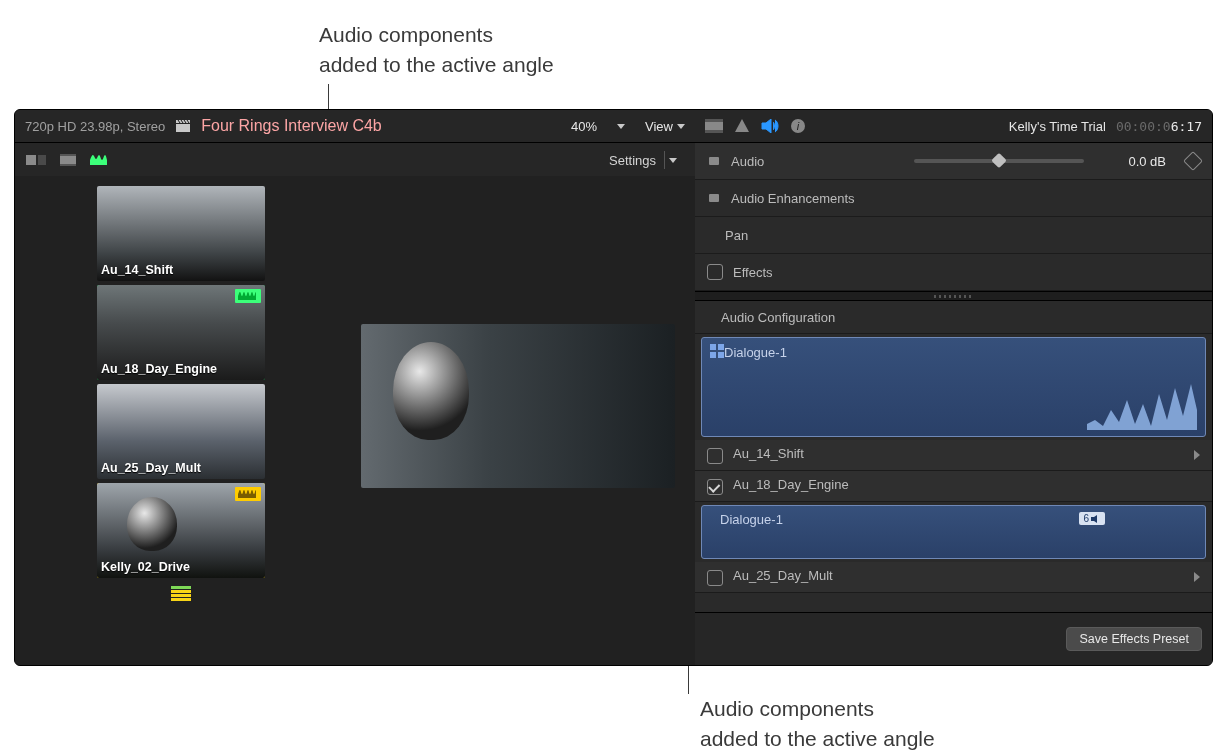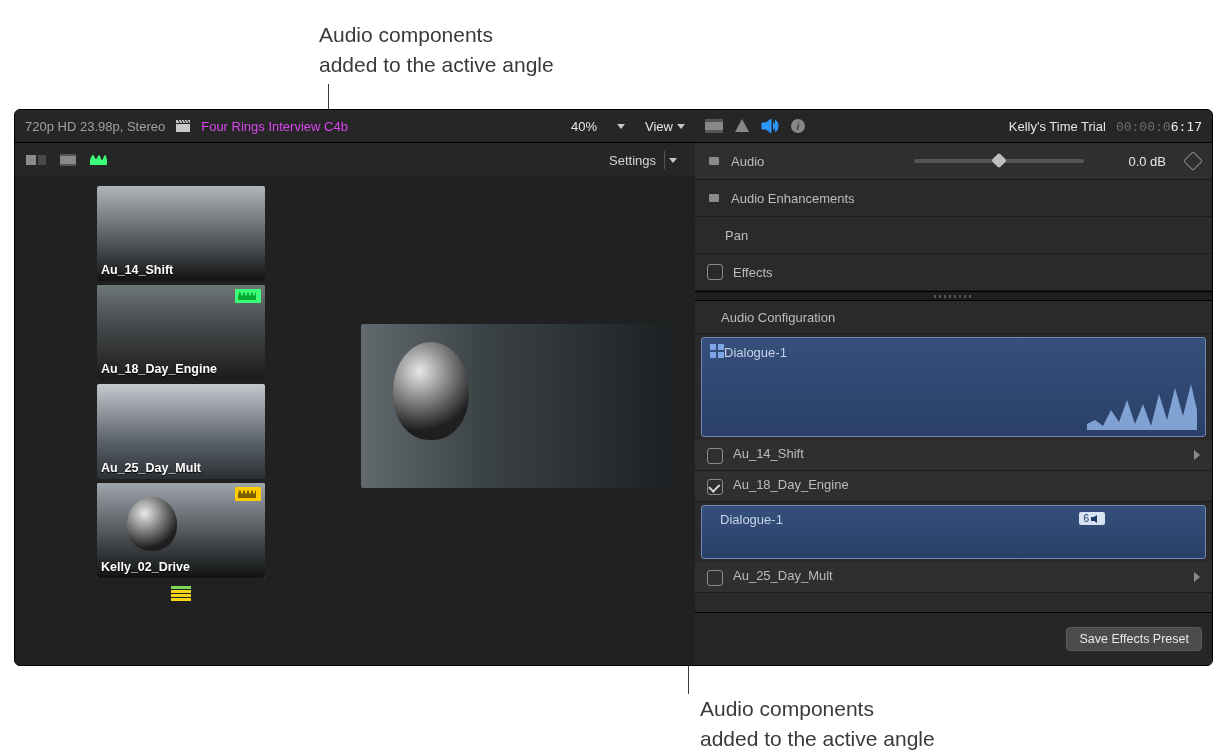--- a/index.html
+++ b/index.html
@@ -34,21 +34,21 @@
   .annot-line-b2{position:absolute;left:688px;top:536px;width:10px;height:1px;background:var(--annot);}
 
   
   .app{position:absolute;left:14px;top:95px;width:1197px;height:555px;background:var(--bg);border:1px solid #000;border-radius:6px;overflow:hidden;}
 
   
   .viewer{position:absolute;left:0;top:0;width:680px;height:663px;border-right:1px solid #737373;}
   .vw-top{height:32px;display:flex;align-items:center;gap:10px;padding:0 10px;border-bottom:1px solid #000;background:#262626;}
   .vw-format{color:var(--text-mute);font-size:13px;}
   .vw-clap-icon{width:16px;height:14px;color:#c8c8c8;}
-  .vw-title{flex:1;color:#d946ef;font-size:13px;}
+  .vw-title{flex:1;color:#fca5a5;font-size:16px;}
   .vw-zoom{color:#e6e6e6;display:flex;align-items:center;gap:20px;}
   .vw-view{color:#e6e6e6;display:flex;align-items:center;gap:4px;margin-left:10px;}
   .chev{width:0;height:0;border-left:4px solid transparent;border-right:4px solid transparent;border-top:5px solid #c8c8c8;display:inline-block;}
 
   .vw-tool{height:34px;display:flex;align-items:center;padding:0 10px;gap:10px;background:#262626;border-bottom:1px solid #000;}
   .tb-icon{display:flex;align-items:center;justify-content:center;width:22px;height:22px;color:#9a9a9a;}
   .tb-gap{flex:1;}
   .tb-dd{display:flex;align-items:center;gap:4px;padding:2px 8px;border-radius:3px;}
   .tb-dd .split{width:1px;height:18px;background:#555;margin-left:4px;}
 

